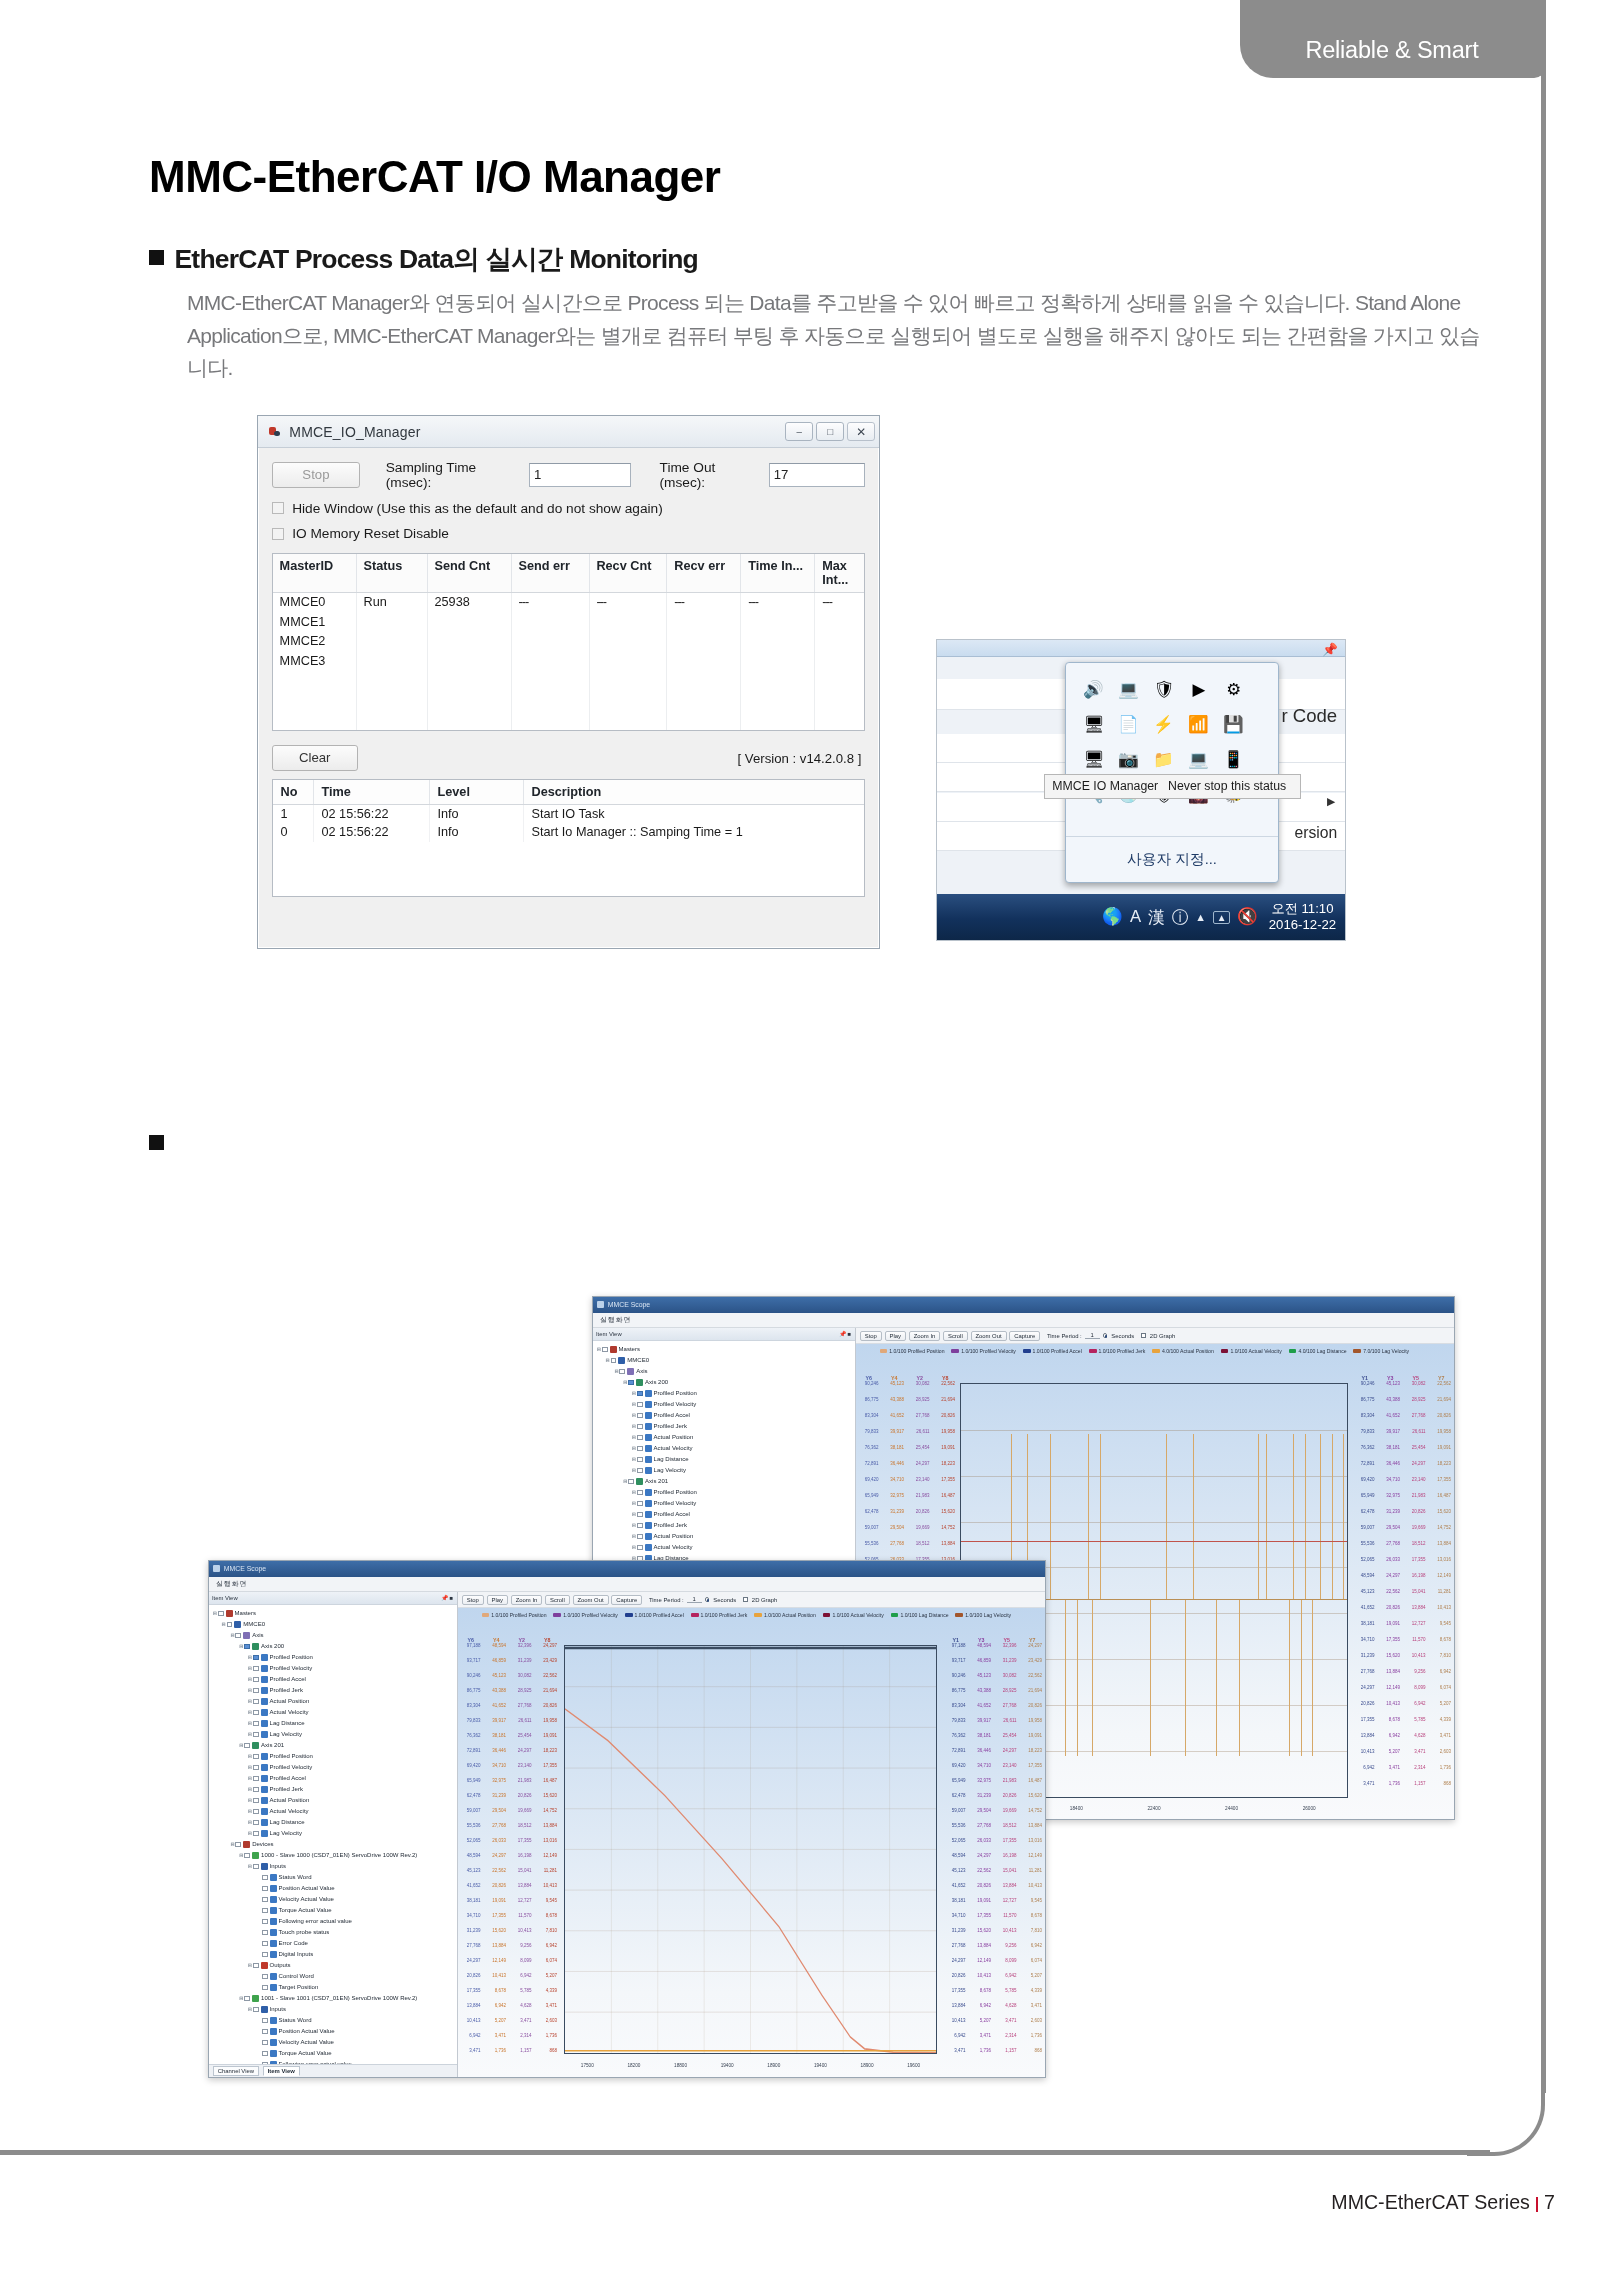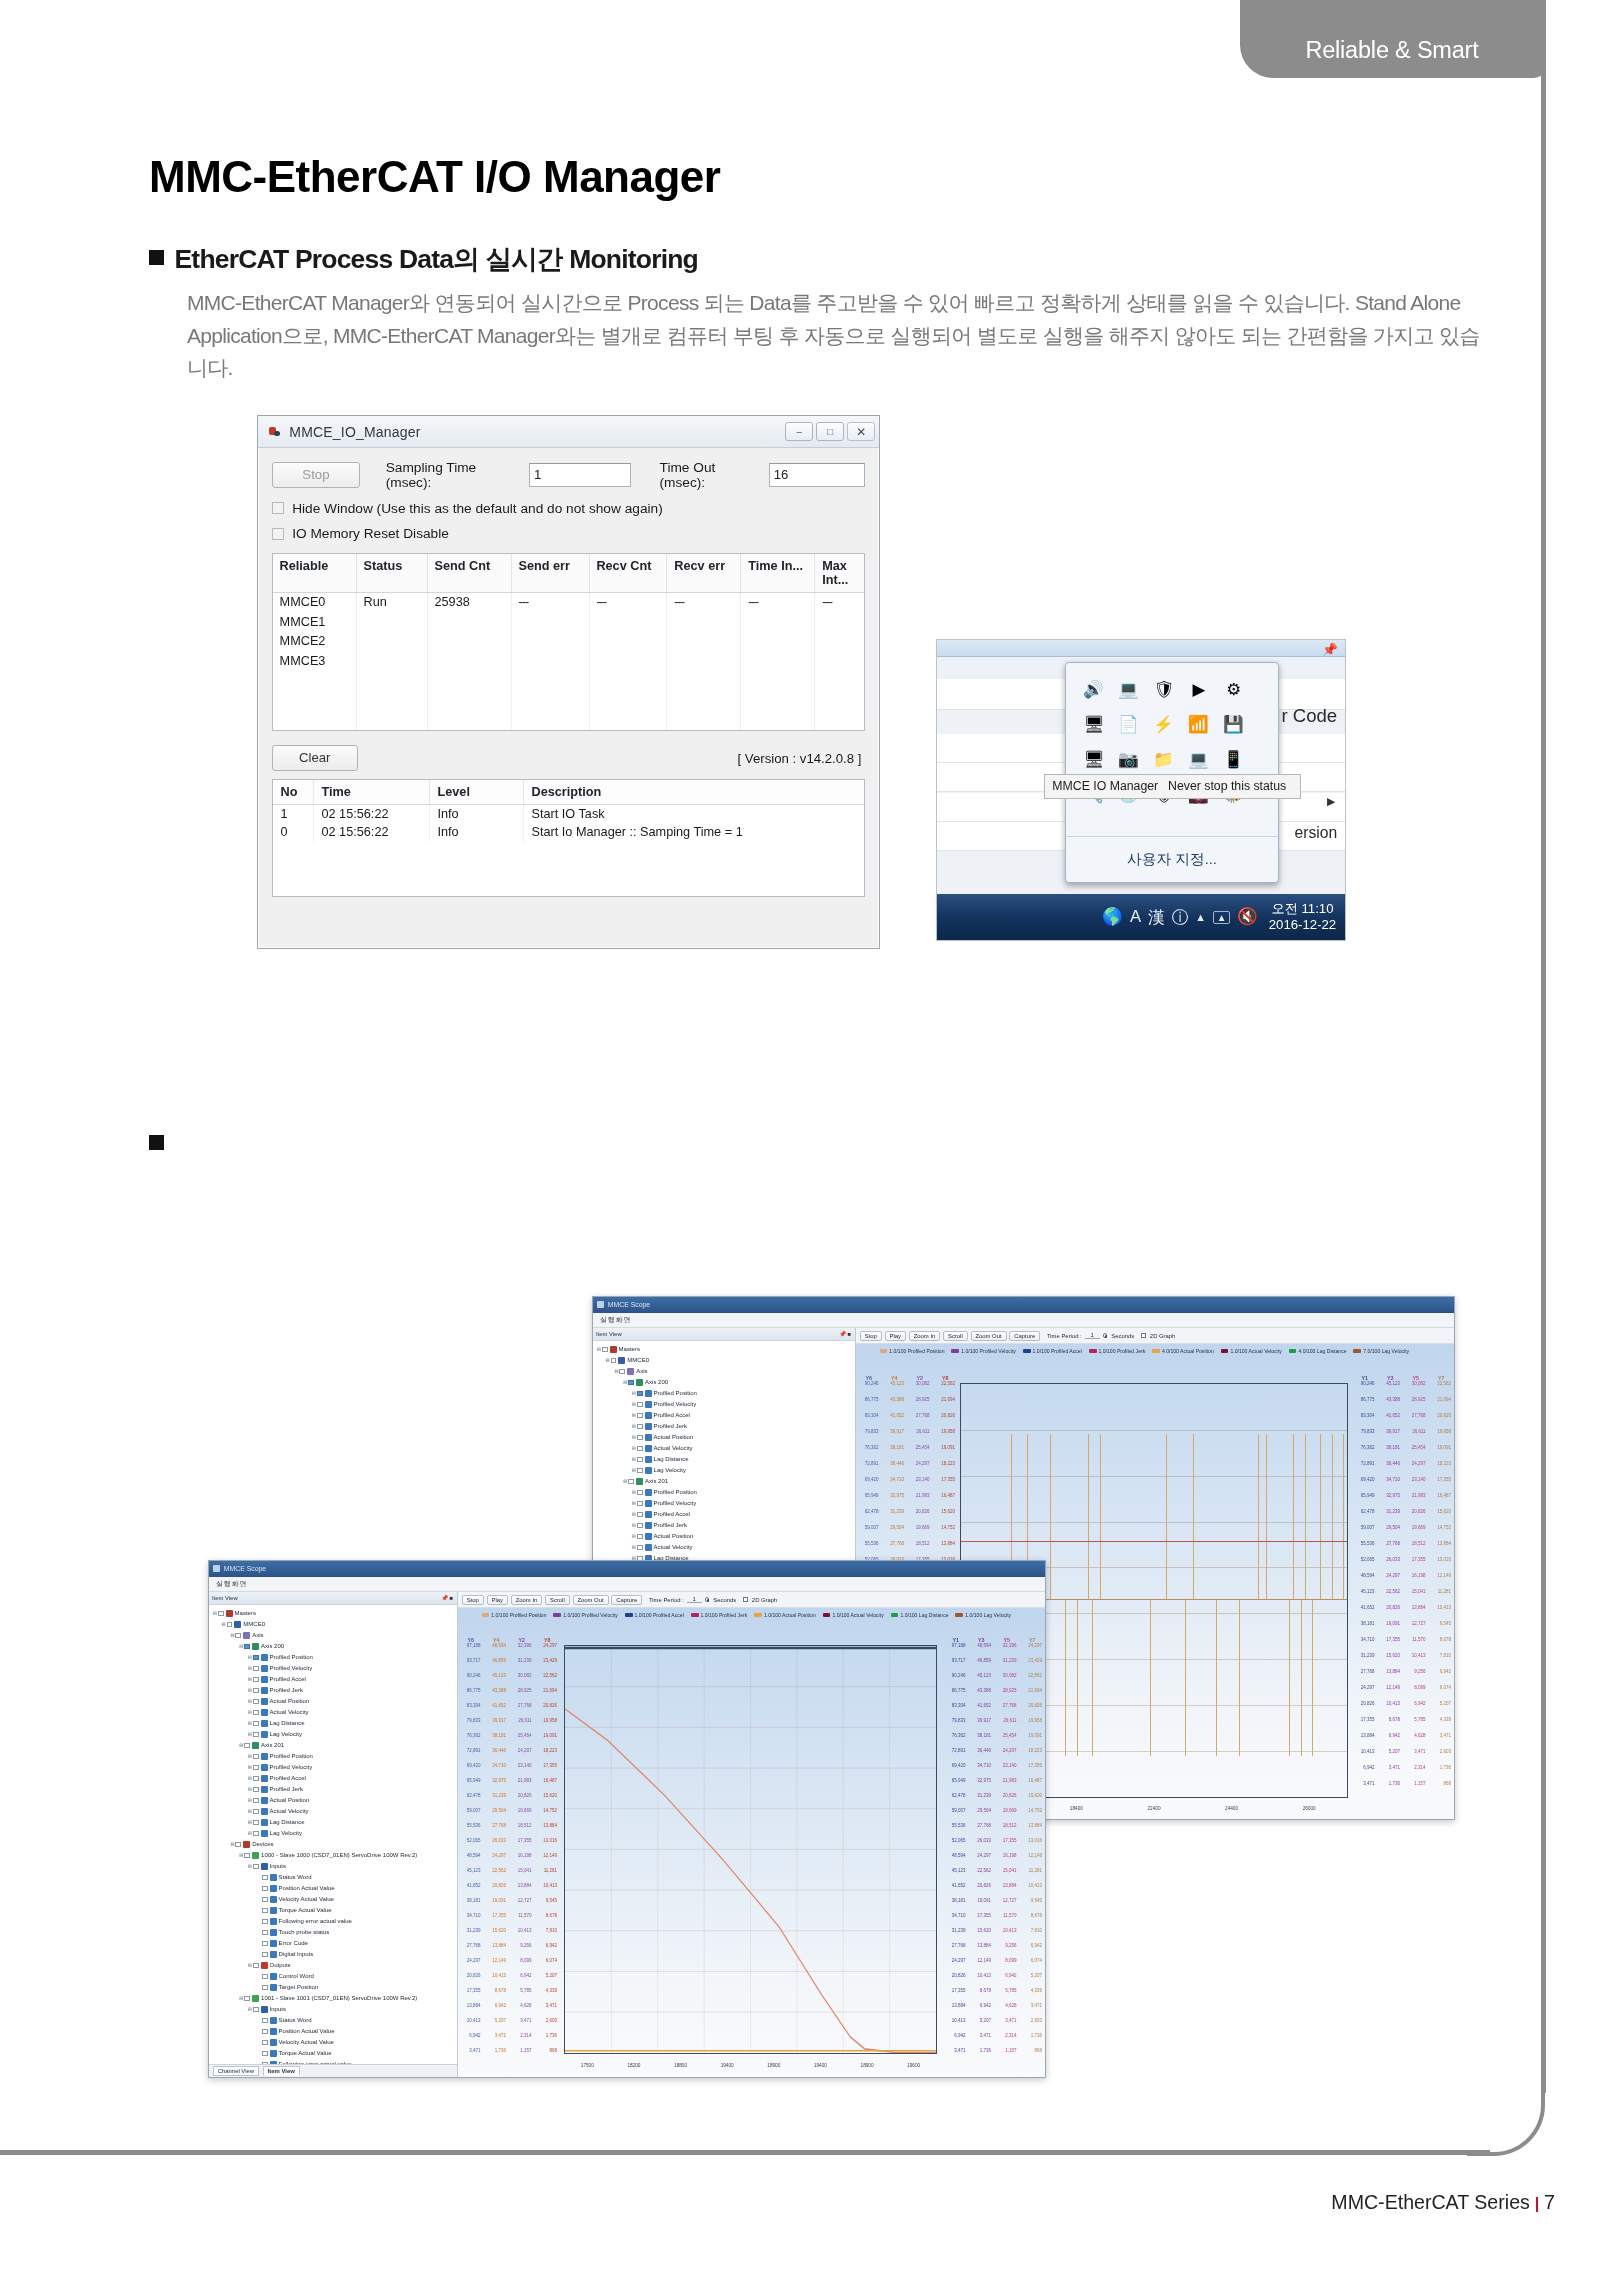--- a/index.html
+++ b/index.html
@@ -219,35 +219,35 @@
         <span class="winbtn x">✕</span>
       </span>
     </div>
 
     <div class="iomgr-body">
       <div class="row1">
         <div class="btn btn-stop">Stop</div>
         <div class="lbl" style="margin-left:25.5px;">Sampling Time (msec):</div>
         <div class="inp" style="width:103px; margin-left:5.9px;">1</div>
         <div class="lbl" style="margin-left:29px;">Time Out (msec):</div>
-        <div class="inp" style="width:98px; margin-left:5.9px;">16</div>
+        <div class="inp" style="width:98px; margin-left:5.9px;">17</div>
       </div>
 
       <div class="chkrow">
         <span class="chk"></span>
         <span>Hide Window (Use this as the default and do not show again)</span>
       </div>
       <div class="chkrow">
         <span class="chk"></span>
         <span>IO Memory Reset Disable</span>
       </div>
 
       <div class="tbl">
         <div class="hdr" id="master-hdr">
-            <div class="c0">Reliable</div>
+            <div class="c0">MasterID</div>
             <div class="c1">Status</div>
             <div class="c2">Send Cnt</div>
             <div class="c3">Send err</div>
             <div class="c4">Recv Cnt</div>
             <div class="c5">Recv err</div>
             <div class="c6">Time In...</div>
             <div class="c7">Max Int...</div>
           </div>
         <div id="master-rows">
             <div class="r">

